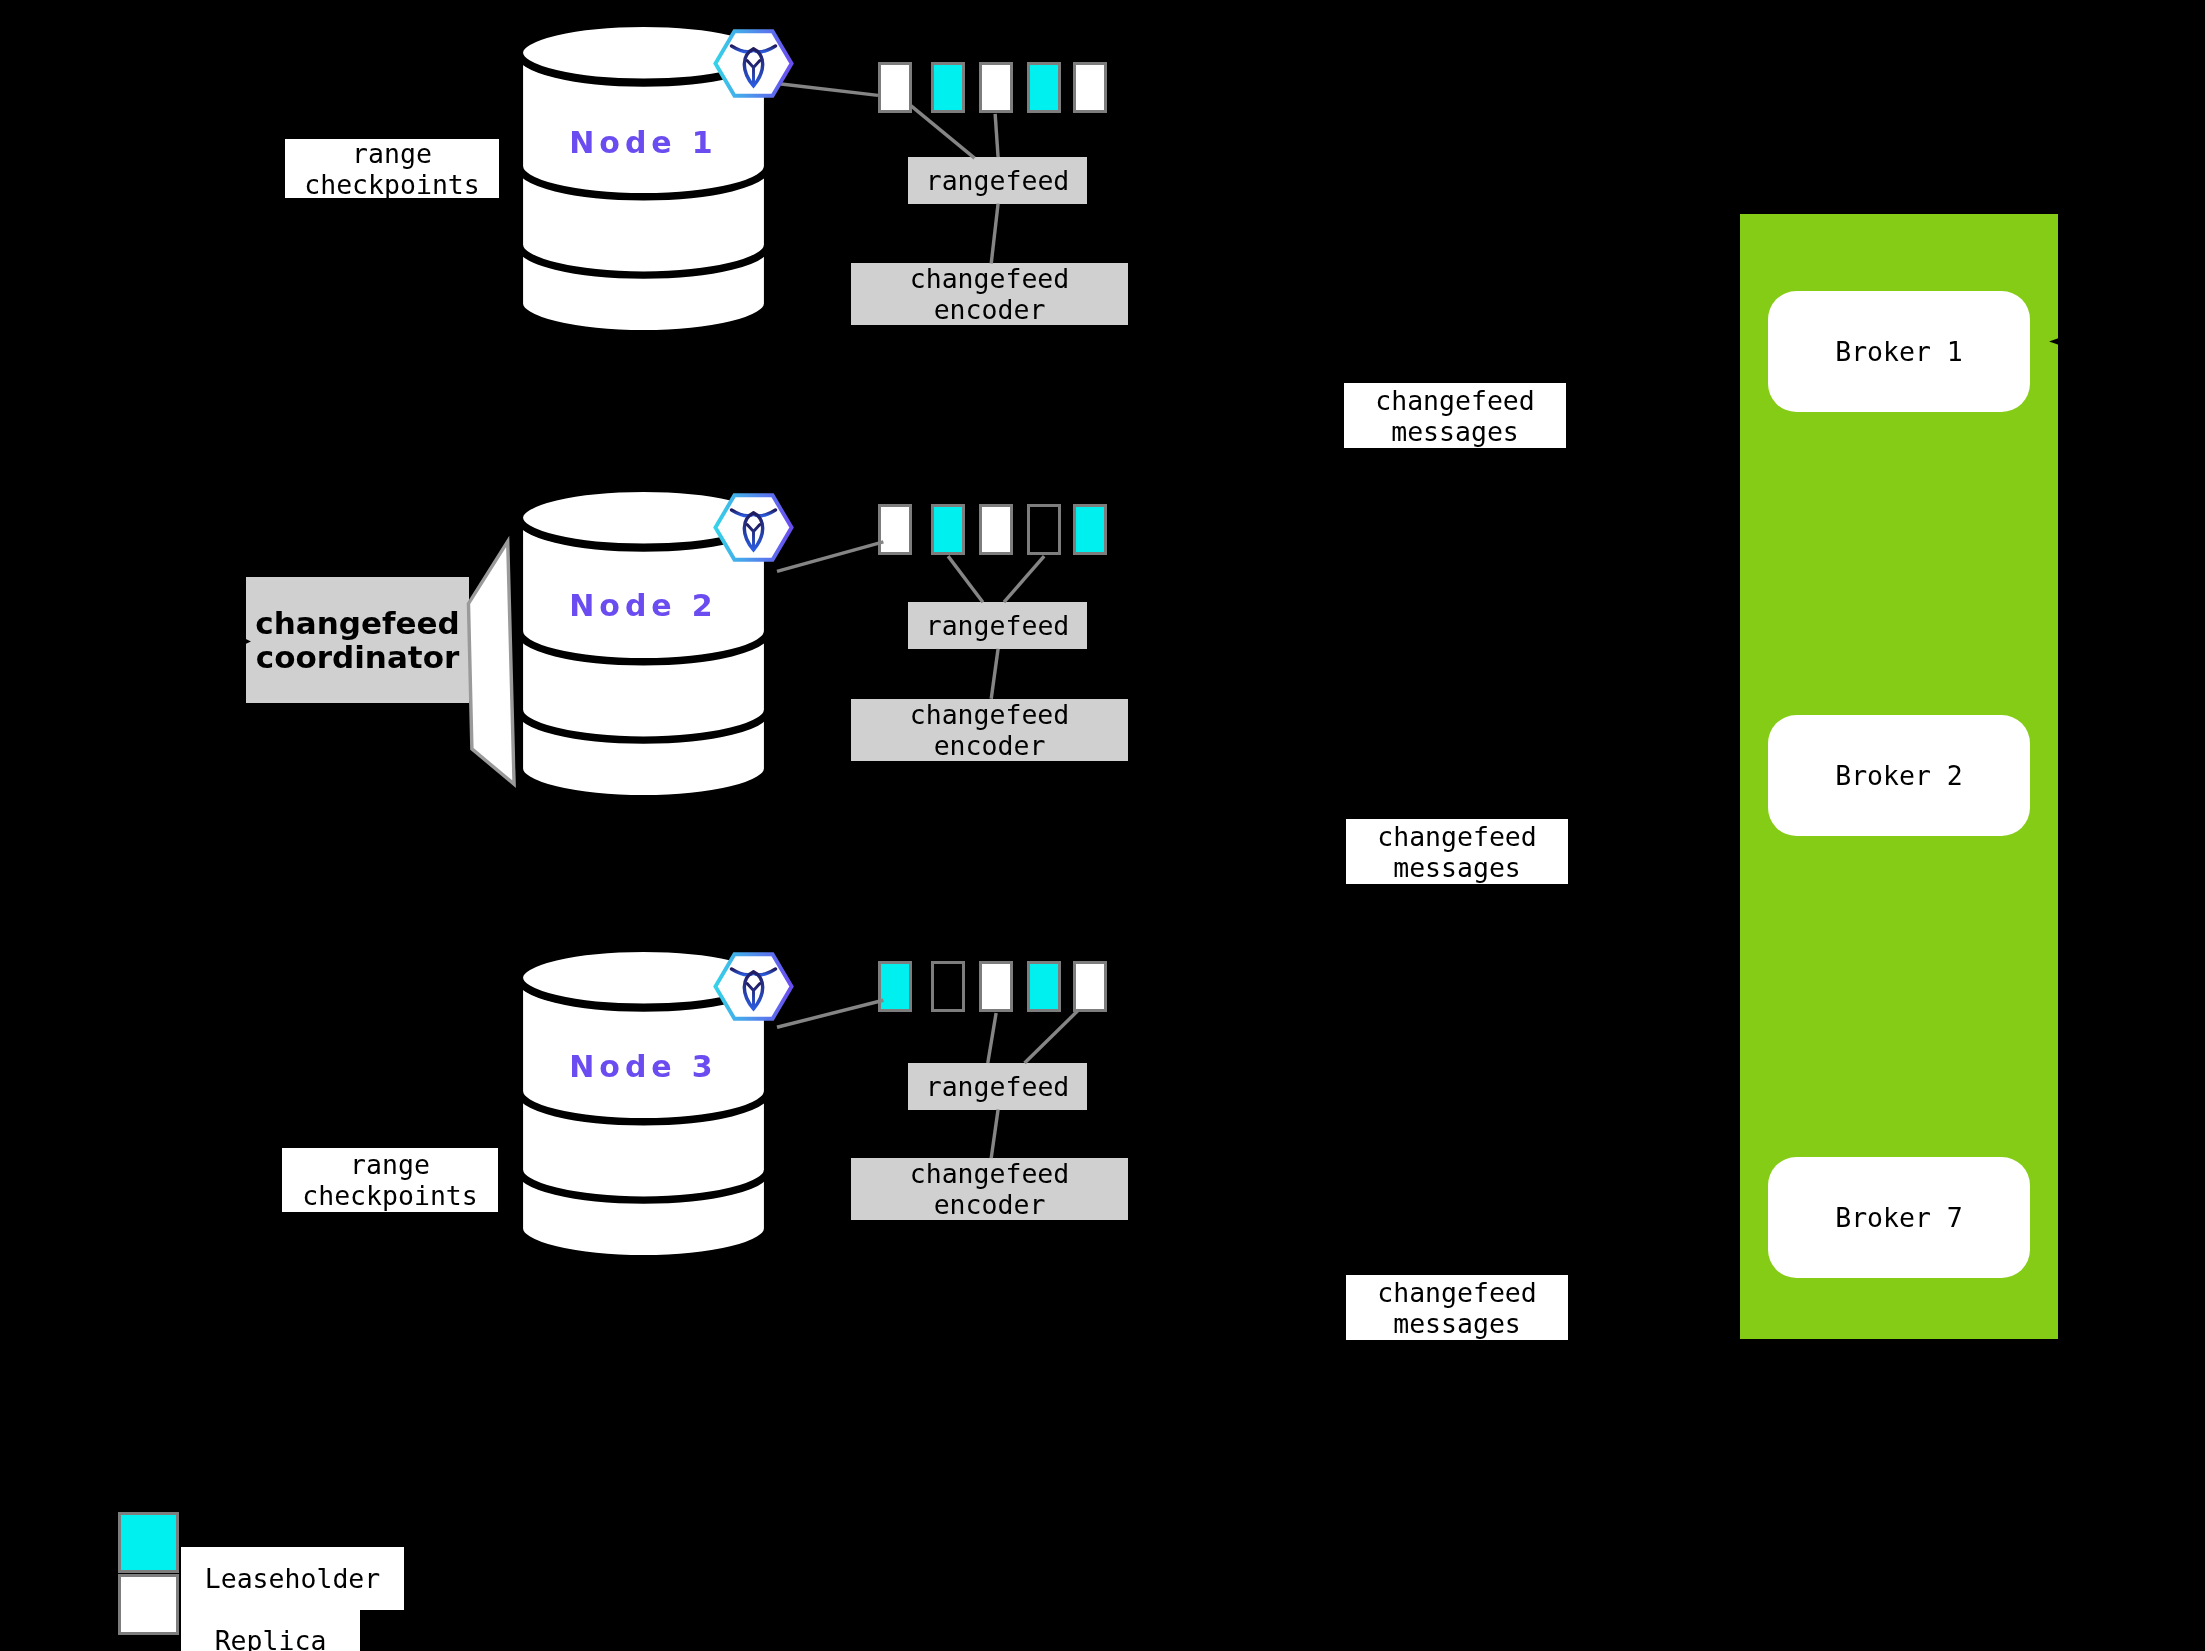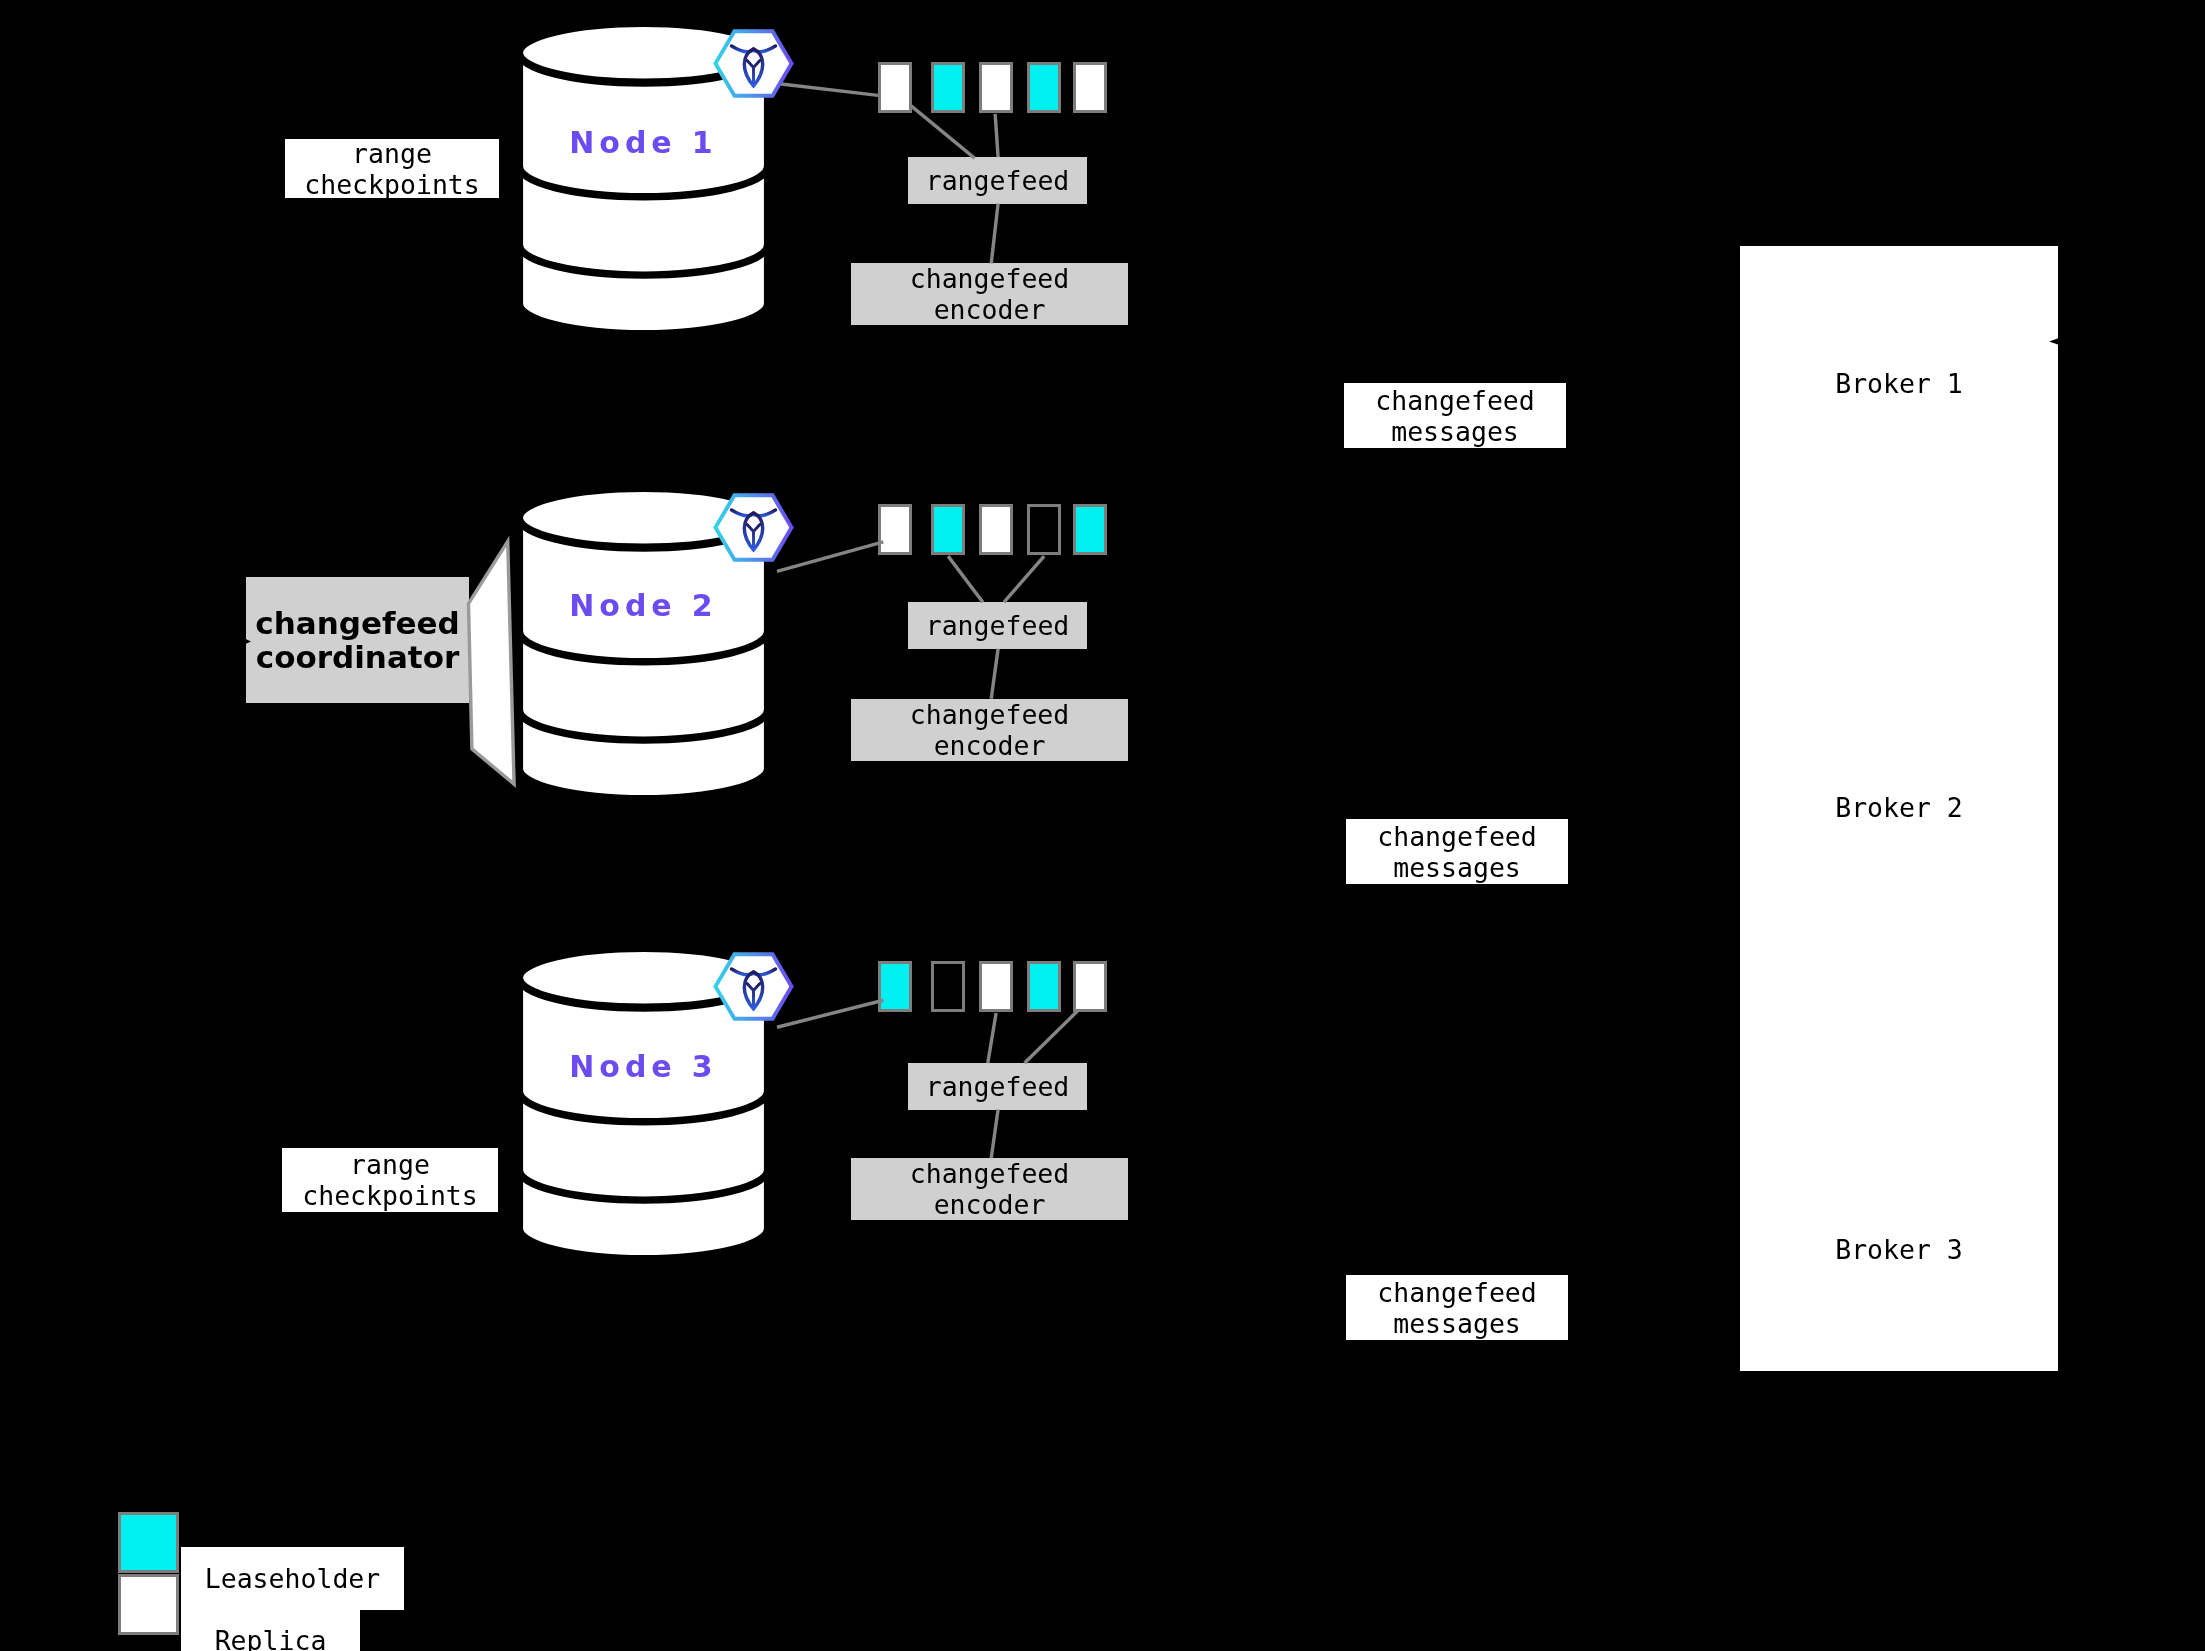--- a/index.html
+++ b/index.html
@@ -19,21 +19,21 @@
   .empty{background:transparent;}
   
   .nodelabel{position:absolute;width:257px;text-align:center;color:#6b4cf0;
              font-family:"DejaVu Sans","Liberation Sans",sans-serif;
              font-weight:bold;font-size:30px;letter-spacing:4.9px;}
   
   .coord{background:#d0d0d0;color:#000;font-family:"DejaVu Sans","Liberation Sans",sans-serif;
          font-weight:bold;font-size:31px;line-height:34px;text-align:center;
          display:flex;align-items:center;justify-content:center;}
   
-  .cluster{background:#ffffff;margin-top:32px;}
+  .cluster{background:#84cc16;}
   .broker{position:absolute;left:28px;width:262px;height:121px;background:#fff;border-radius:28.4px;
           color:#000;font-size:26.5px;display:flex;align-items:center;justify-content:center;}
   .pill{background:#fff;border-radius:25.5px;color:#000;font-size:26.5px;
         display:flex;align-items:center;justify-content:center;}
   .legend-square{position:absolute;width:55px;height:55px;border:3.9px solid #7d7d7d;}
   svg{display:block;}
 </style>
 </head>
 <body>
 
@@ -154,21 +154,21 @@
   <div class="abs gbox" style="left:851px;top:1158px;width:277px;height:62px;">changefeed encoder</div>
 
   <div class="abs wlabel" style="left:1344px;top:348px;width:222px;height:65px;">changefeed messages</div>
   <div class="abs wlabel" style="left:1346px;top:784px;width:222px;height:65px;">changefeed messages</div>
   <div class="abs wlabel" style="left:1346px;top:1240px;width:222px;height:65px;">changefeed messages</div>
 
 
   <div class="abs cluster" style="left:1740px;top:214px;width:318px;height:1125px;">
     <div class="broker" style="top:77px;">Broker 1</div>
     <div class="broker" style="top:501px;">Broker 2</div>
-    <div class="broker" style="top:943px;">Broker 3</div>
+    <div class="broker" style="top:943px;">Broker 7</div>
   </div>
 
 
   <div class="legend-square leaseholder" style="left:118px;top:1512px;"></div>
   <div class="legend-square replica" style="left:118px;top:1574px;"></div>
   <div class="abs wlabel" style="left:181px;top:1512px;width:223px;height:63px;">Leaseholder</div>
   <div class="abs wlabel" style="left:181px;top:1575px;width:179px;height:60px;">Replica</div>
 
 </div>
 

